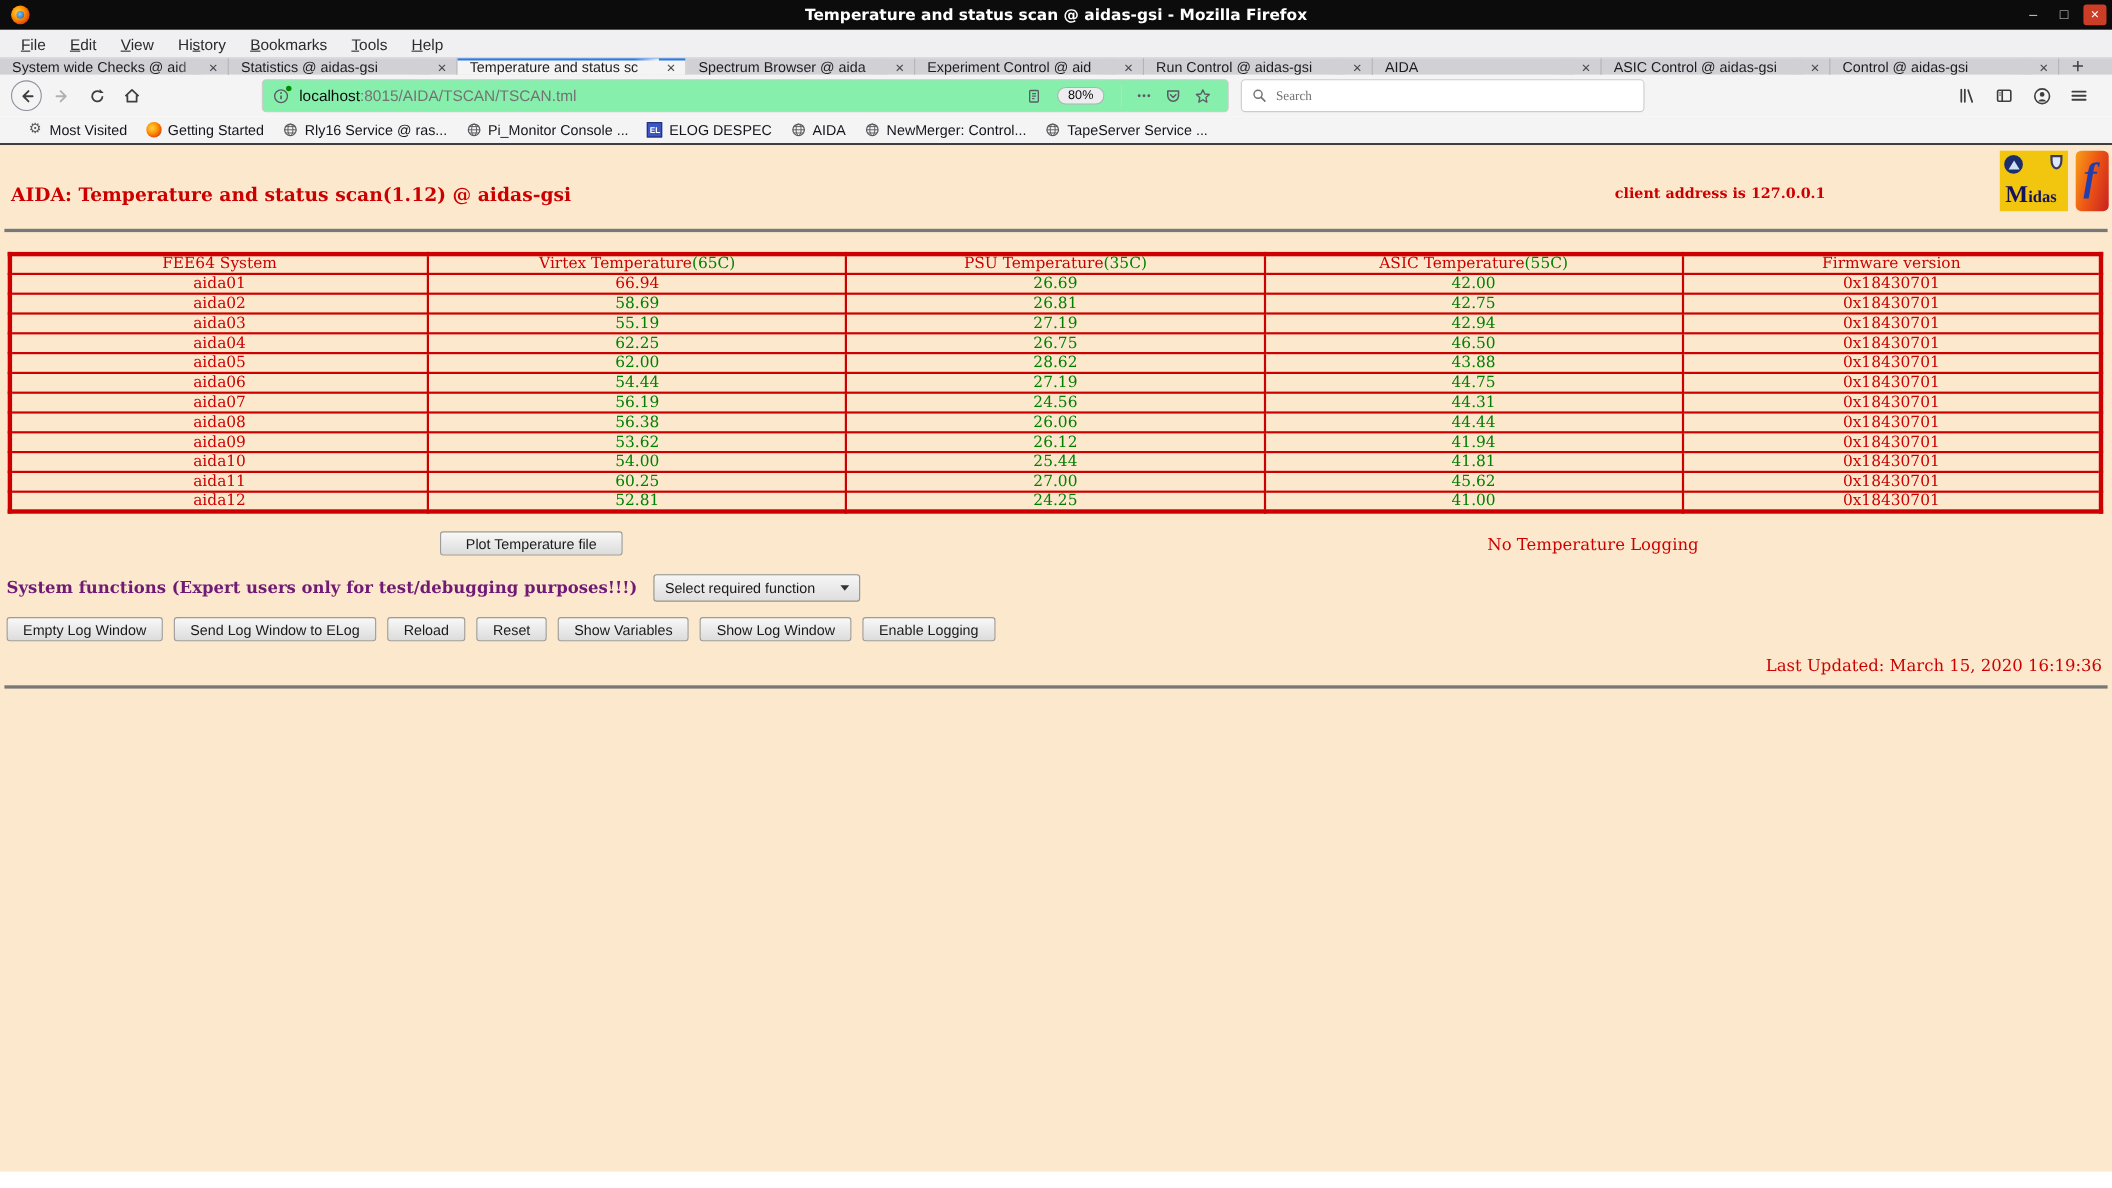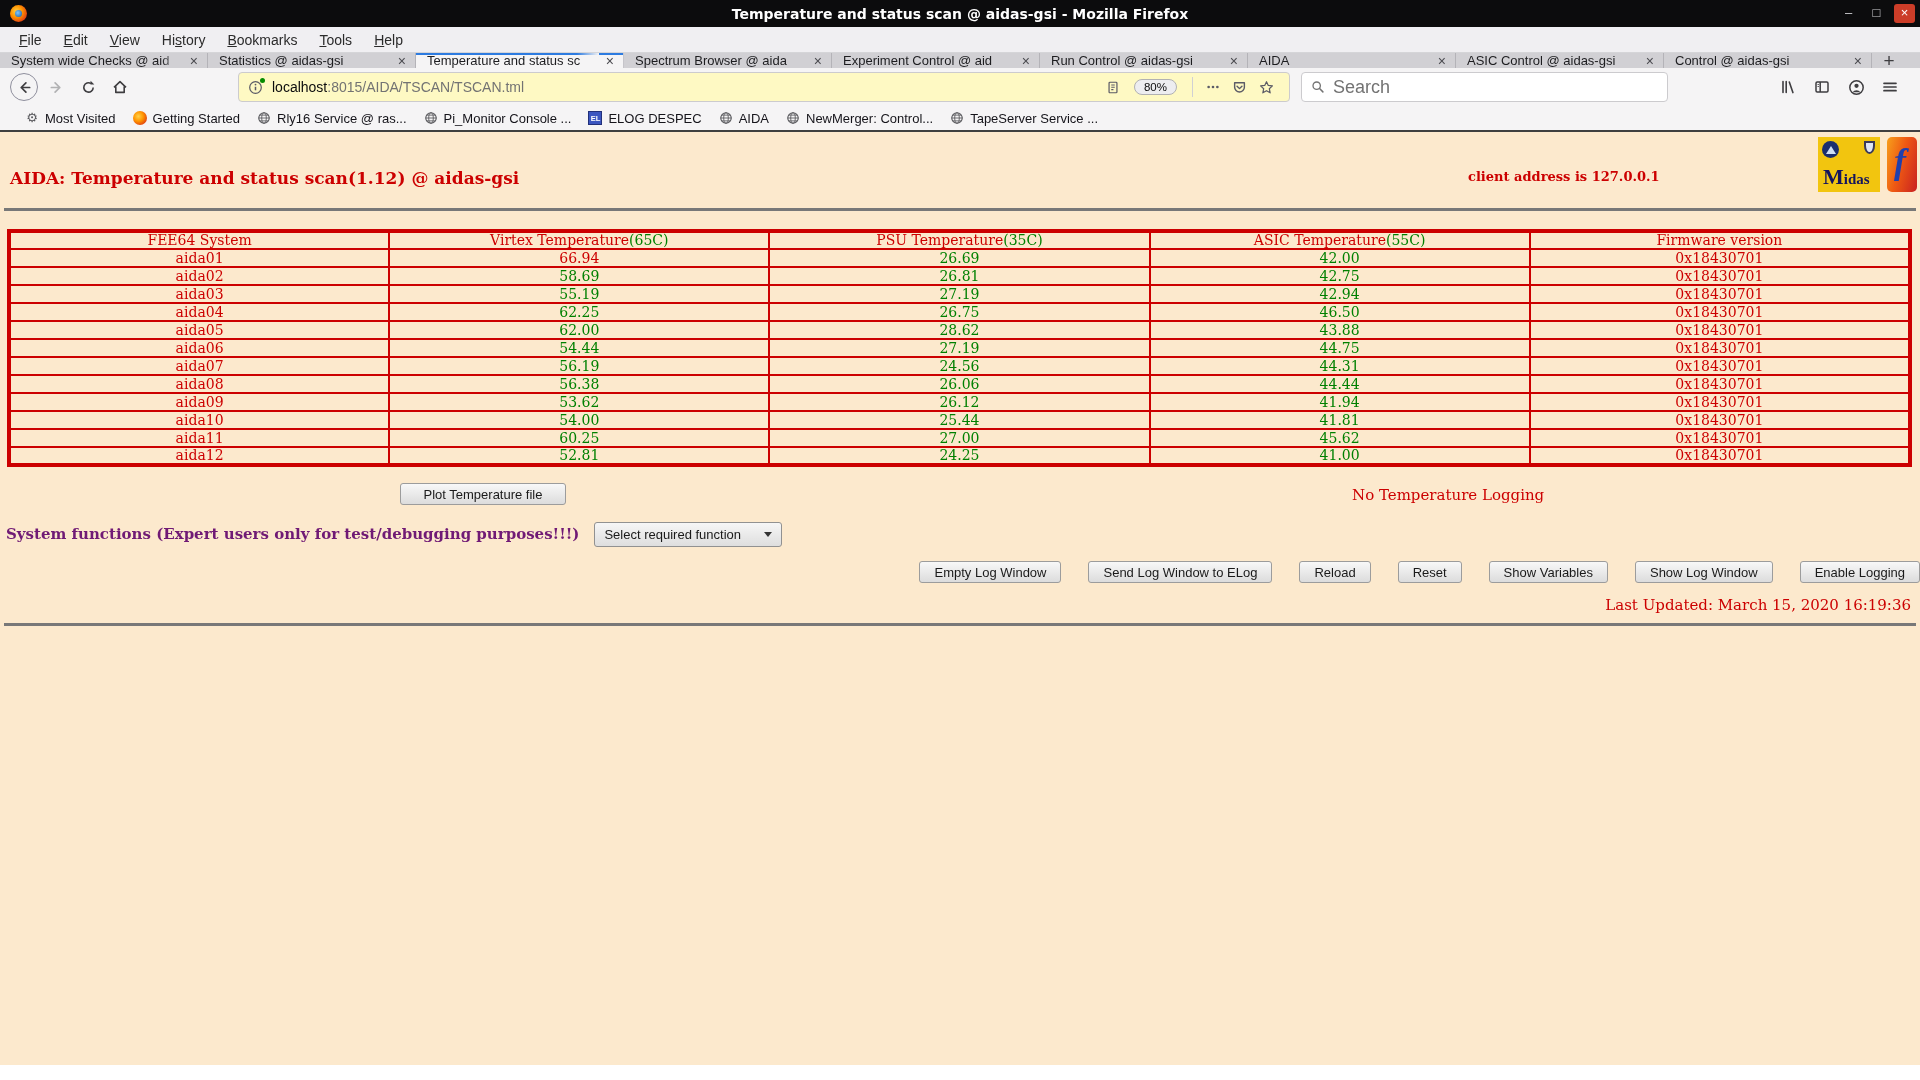--- a/index.html
+++ b/index.html
@@ -36,37 +36,37 @@
   .tab-close { font-size:14px; line-height:14px; color:#4a4a4f; padding:0 3px; }
   .newtab { width:34px; display:flex; align-items:center; justify-content:center;
     font-size:19px; color:#3e3d40; }
 
   
   .navbar { height:38px; background:#f5f4f5; display:flex; align-items:center; padding:0 10px; }
   .nav-icon { width:28px; height:28px; display:flex; align-items:center; justify-content:center;
     color:#3e3d40; flex:none; margin-right:4px; }
   .nav-icon.back { border:1px solid #8f8f9d; border-radius:50%; background:#f5f4f5; }
   .nav-icon.disabled { color:#b1b1b3; }
-  .urlbar { margin-left:100px; width:1052px; height:30px; background:#fef9c3; border:1px solid #cccbce;
+  .urlbar { margin-left:100px; width:879px; height:30px; background:#86efac; border:1px solid #cccbce;
     border-radius:4px; display:flex; align-items:center; padding:0 9px; font-size:14px; }
   .urlbar .info-wrap { position:relative; margin-right:9px; color:#5b5b66; display:flex; }
   .perm-dot { position:absolute; right:-2px; top:-2px; width:5px; height:5px; border-radius:50%; background:#058b00; }
   .url-text { flex:1; white-space:nowrap; overflow:hidden; }
   .url-host { color:#0c0c0d; }
   .url-path { color:#737373; }
   .url-right { display:flex; align-items:center; color:#5b5b66; }
   .zoom-pill { border:1px solid #b1b1b3; background:#ededf0; color:#0c0c0d; border-radius:10px;
     font-size:11.5px; padding:1px 9px; margin:0 8px; }
   .vsep { width:1px; height:20px; background:#d0d0d4; margin:0 7px; }
   .url-ic { padding:0 6px; display:flex; align-items:center; }
   .searchbar { margin-left:11px; width:367px; height:30px; background:#fff; border:1px solid #cccbce;
     border-radius:4px; display:flex; align-items:center; padding:0 9px; color:#737373; }
   .searchbar svg { margin-right:8px; color:#737373; }
-  .searchbar input { border:none; outline:none; flex:1; font-size:18px; color:#0c0c0d;
-    font-family:Liberation Sans, sans-serif; background:transparent; }
+  .searchbar input { border:none; outline:none; flex:1; font-size:12px; color:#0c0c0d;
+    font-family:Liberation Serif, serif; background:transparent; }
   .searchbar input::placeholder { color:#737373; opacity:1; }
   .nav-right { margin-left:auto; display:flex; align-items:center; }
   .nav-right .nav-icon { margin-right:6px; }
 
   
   .bookmarksbar { height:26px; background:#f5f4f5; border-bottom:2px solid #3f3f3f;
     display:flex; align-items:center; padding-left:16px; font-size:13px; color:#15141a; }
   .bm-item { display:flex; align-items:center; gap:5px; padding:2px 8px; white-space:nowrap; }
   .bm-icon { width:16px; height:16px; display:flex; align-items:center; justify-content:center; color:#5a5a5e; }
   .bm-gear { font-size:13px; line-height:16px; color:#5a5a5e; font-family:"DejaVu Sans", sans-serif; }
@@ -116,21 +116,21 @@
 
   .sysfunc-row { display:flex; align-items:center; margin-top:14px; padding-left:6px; height:26px; }
   .sysfunc-label { color:#701a75; font-weight:bold; font-size:15px; }
   .func-select { margin-left:15px; width:188px; height:25px; background:linear-gradient(#f6f6f6,#dedede);
     border:1px solid #919191; border-radius:3px; display:flex; align-items:center;
     justify-content:space-between; padding:0 9px; font-size:13px; color:#1a1a1a;
     font-family:"Liberation Sans", sans-serif; }
   .chev { width:0; height:0; border-left:4.5px solid transparent; border-right:4.5px solid transparent;
     border-top:5.5px solid #333; }
 
-  .actions-row { display:flex; gap:27px; margin-top:14px; padding-left:6px;justify-content:flex-end; }
+  .actions-row { display:flex; gap:10px; margin-top:14px; padding-left:6px; }
   .action-btn { height:22px; padding:0 14px; background:linear-gradient(#f8f8f8,#dcdcdc);
     border:1px solid #9c9c9c; border-radius:3px; font-size:13px; color:#1a1a1a; white-space:nowrap; }
 
   .last-updated { text-align:right; padding-right:9px; margin-top:13px; color:#cc0000; font-size:15px; }
   .bottom-rule { margin-top:9px; }
 
   svg { display:block; }
 </style>
 </head>
 <body>

